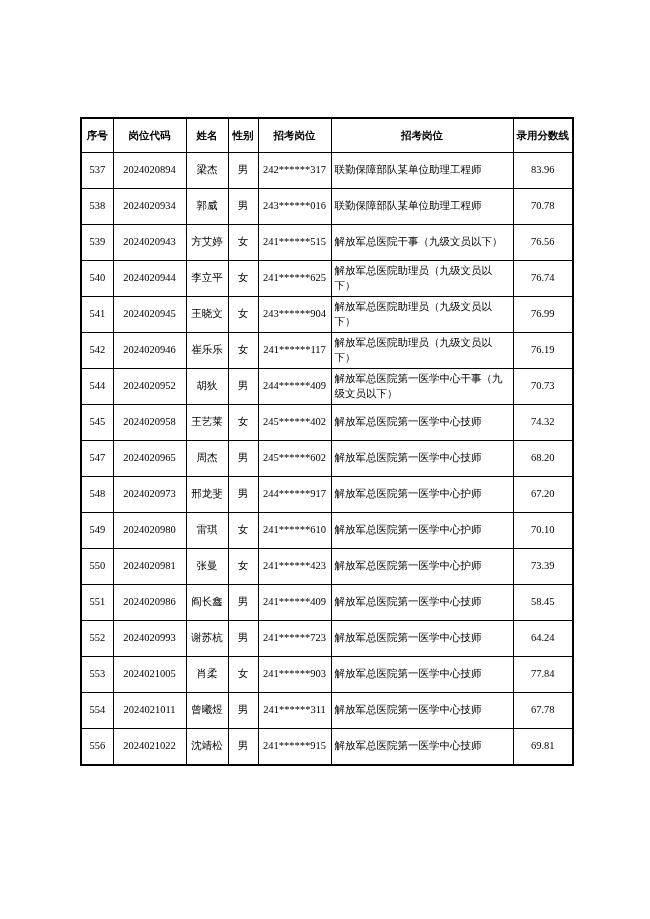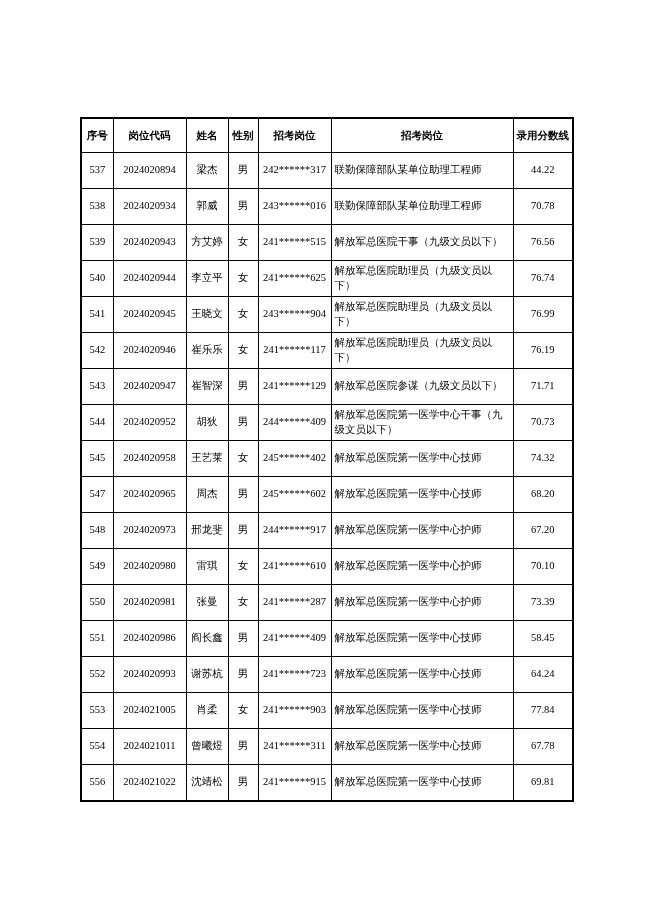--- a/index.html
+++ b/index.html
@@ -83,21 +83,21 @@
       </tr>
     </thead>
     <tbody>
   <tr>
     <td>537</td>
     <td>2024020894</td>
     <td>梁杰</td>
     <td>男</td>
     <td>242******317</td>
     <td class="pos-cell">联勤保障部队某单位助理工程师</td>
-    <td>44.22</td>
+    <td>83.96</td>
   </tr>
 
   <tr>
     <td>538</td>
     <td>2024020934</td>
     <td>郭威</td>
     <td>男</td>
     <td>243******016</td>
     <td class="pos-cell">联勤保障部队某单位助理工程师</td>
     <td>70.78</td>
@@ -136,29 +136,20 @@
   <tr>
     <td>542</td>
     <td>2024020946</td>
     <td>崔乐乐</td>
     <td>女</td>
     <td>241******117</td>
     <td class="pos-cell">解放军总医院助理员（九级文员以下）</td>
     <td>76.19</td>
   </tr>
 
-  <tr>
-    <td>543</td>
-    <td>2024020947</td>
-    <td>崔智深</td>
-    <td>男</td>
-    <td>241******129</td>
-    <td class="pos-cell">解放军总医院参谋（九级文员以下）</td>
-    <td>71.71</td>
-  </tr>
 
   <tr>
     <td>544</td>
     <td>2024020952</td>
     <td>胡狄</td>
     <td>男</td>
     <td>244******409</td>
     <td class="pos-cell">解放军总医院第一医学中心干事（九级文员以下）</td>
     <td>70.73</td>
   </tr>
@@ -202,21 +193,21 @@
     <td>241******610</td>
     <td class="pos-cell">解放军总医院第一医学中心护师</td>
     <td>70.10</td>
   </tr>
 
   <tr>
     <td>550</td>
     <td>2024020981</td>
     <td>张曼</td>
     <td>女</td>
-    <td>241******287</td>
+    <td>241******423</td>
     <td class="pos-cell">解放军总医院第一医学中心护师</td>
     <td>73.39</td>
   </tr>
 
   <tr>
     <td>551</td>
     <td>2024020986</td>
     <td>阎长鑫</td>
     <td>男</td>
     <td>241******409</td>

